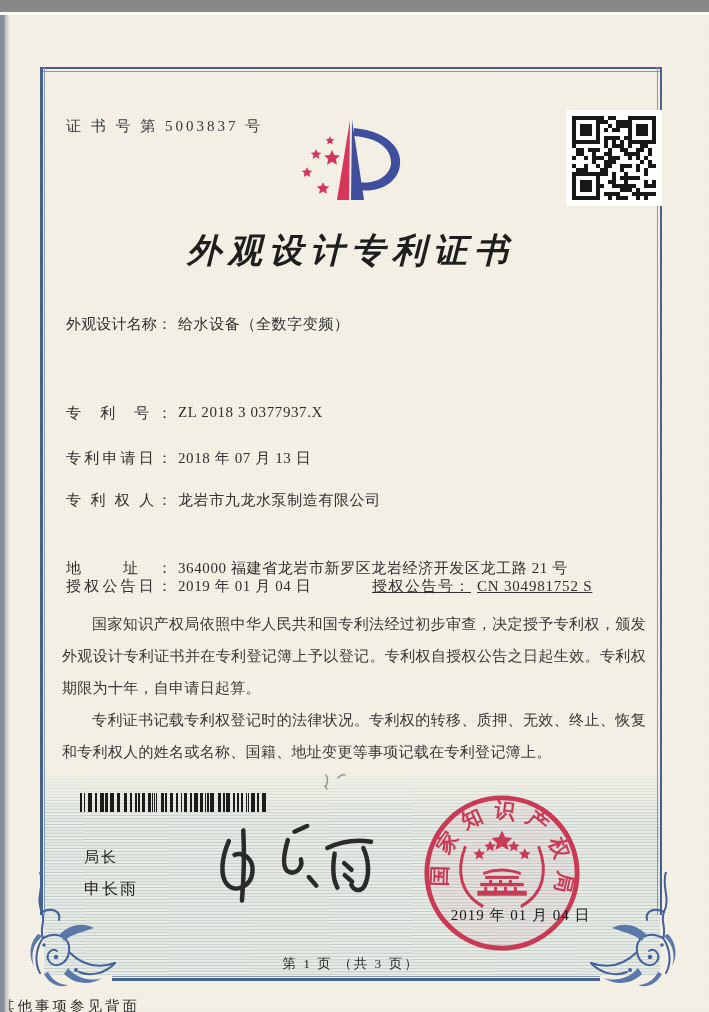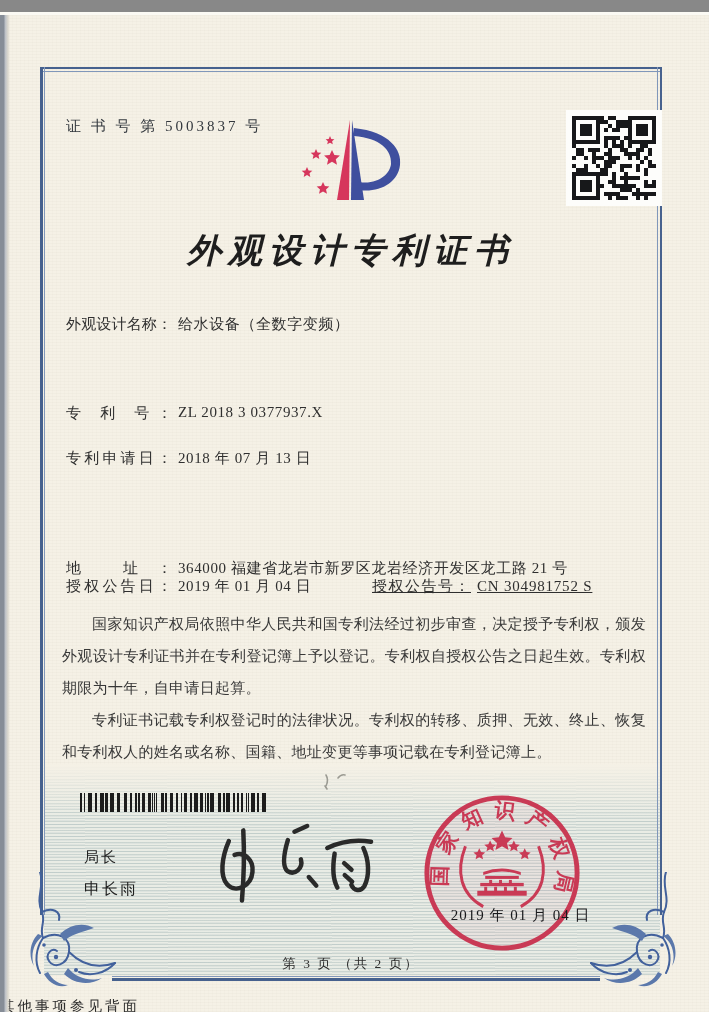--- a/index.html
+++ b/index.html
@@ -397,20 +397,23 @@
 
   <div class="row" style="top:303px">
     <span class="lbl">外观设计名称：</span><span class="val">给水设备（全数字变频）</span>
   </div>
   <div class="row" style="top:392px">
     <span class="lbl">专 利 号：</span><span class="val">ZL 2018 3 0377937.X</span>
   </div>
   <div class="row" style="top:437px">
     <span class="lbl">专利申请日：</span><span class="val">2018 年 07 月 13 日</span>
   </div>
+  <div class="row" style="top:479px">
+    <span class="lbl">专 利 权 人：</span><span class="val">龙岩市九龙水泵制造有限公司</span>
+  </div>
   <div class="row" style="top:547px">
     <span class="lbl">地 址：</span><span class="val">364000 福建省龙岩市新罗区龙岩经济开发区龙工路 21 号</span>
   </div>
   <div class="row" style="top:565px">
     <span class="lbl">授权公告日：</span><span class="val">2019 年 01 月 04 日</span>
     <span class="grant-no">
       <span class="lbl2">授权公告号：</span><span class="val">CN 304981752 S</span>
     </span>
   </div>
 
@@ -512,16 +515,16 @@
       <path d="M104 14 l13 -5"></path>
       <path d="M116 60 l7 9"></path>
       <path d="M136 32 C150 26 166 25 180 28"></path>
       <path d="M143 38 C140 52 140 64 144 72"></path>
       <path d="M172 34 C177 46 177 62 171 72 C167 78 160 76 158 70"></path>
       <path d="M152 48 l7 7"></path>
       <path d="M152 60 l7 7"></path>
     </g>
   </svg>
 
-  <div class="page-line">第 3 页 （共 2 页）</div>
+  <div class="page-line">第 1 页 （共 3 页）</div>
   <div class="back-note">其他事项参见背面</div>
 
 </div>
 
 </body></html>

